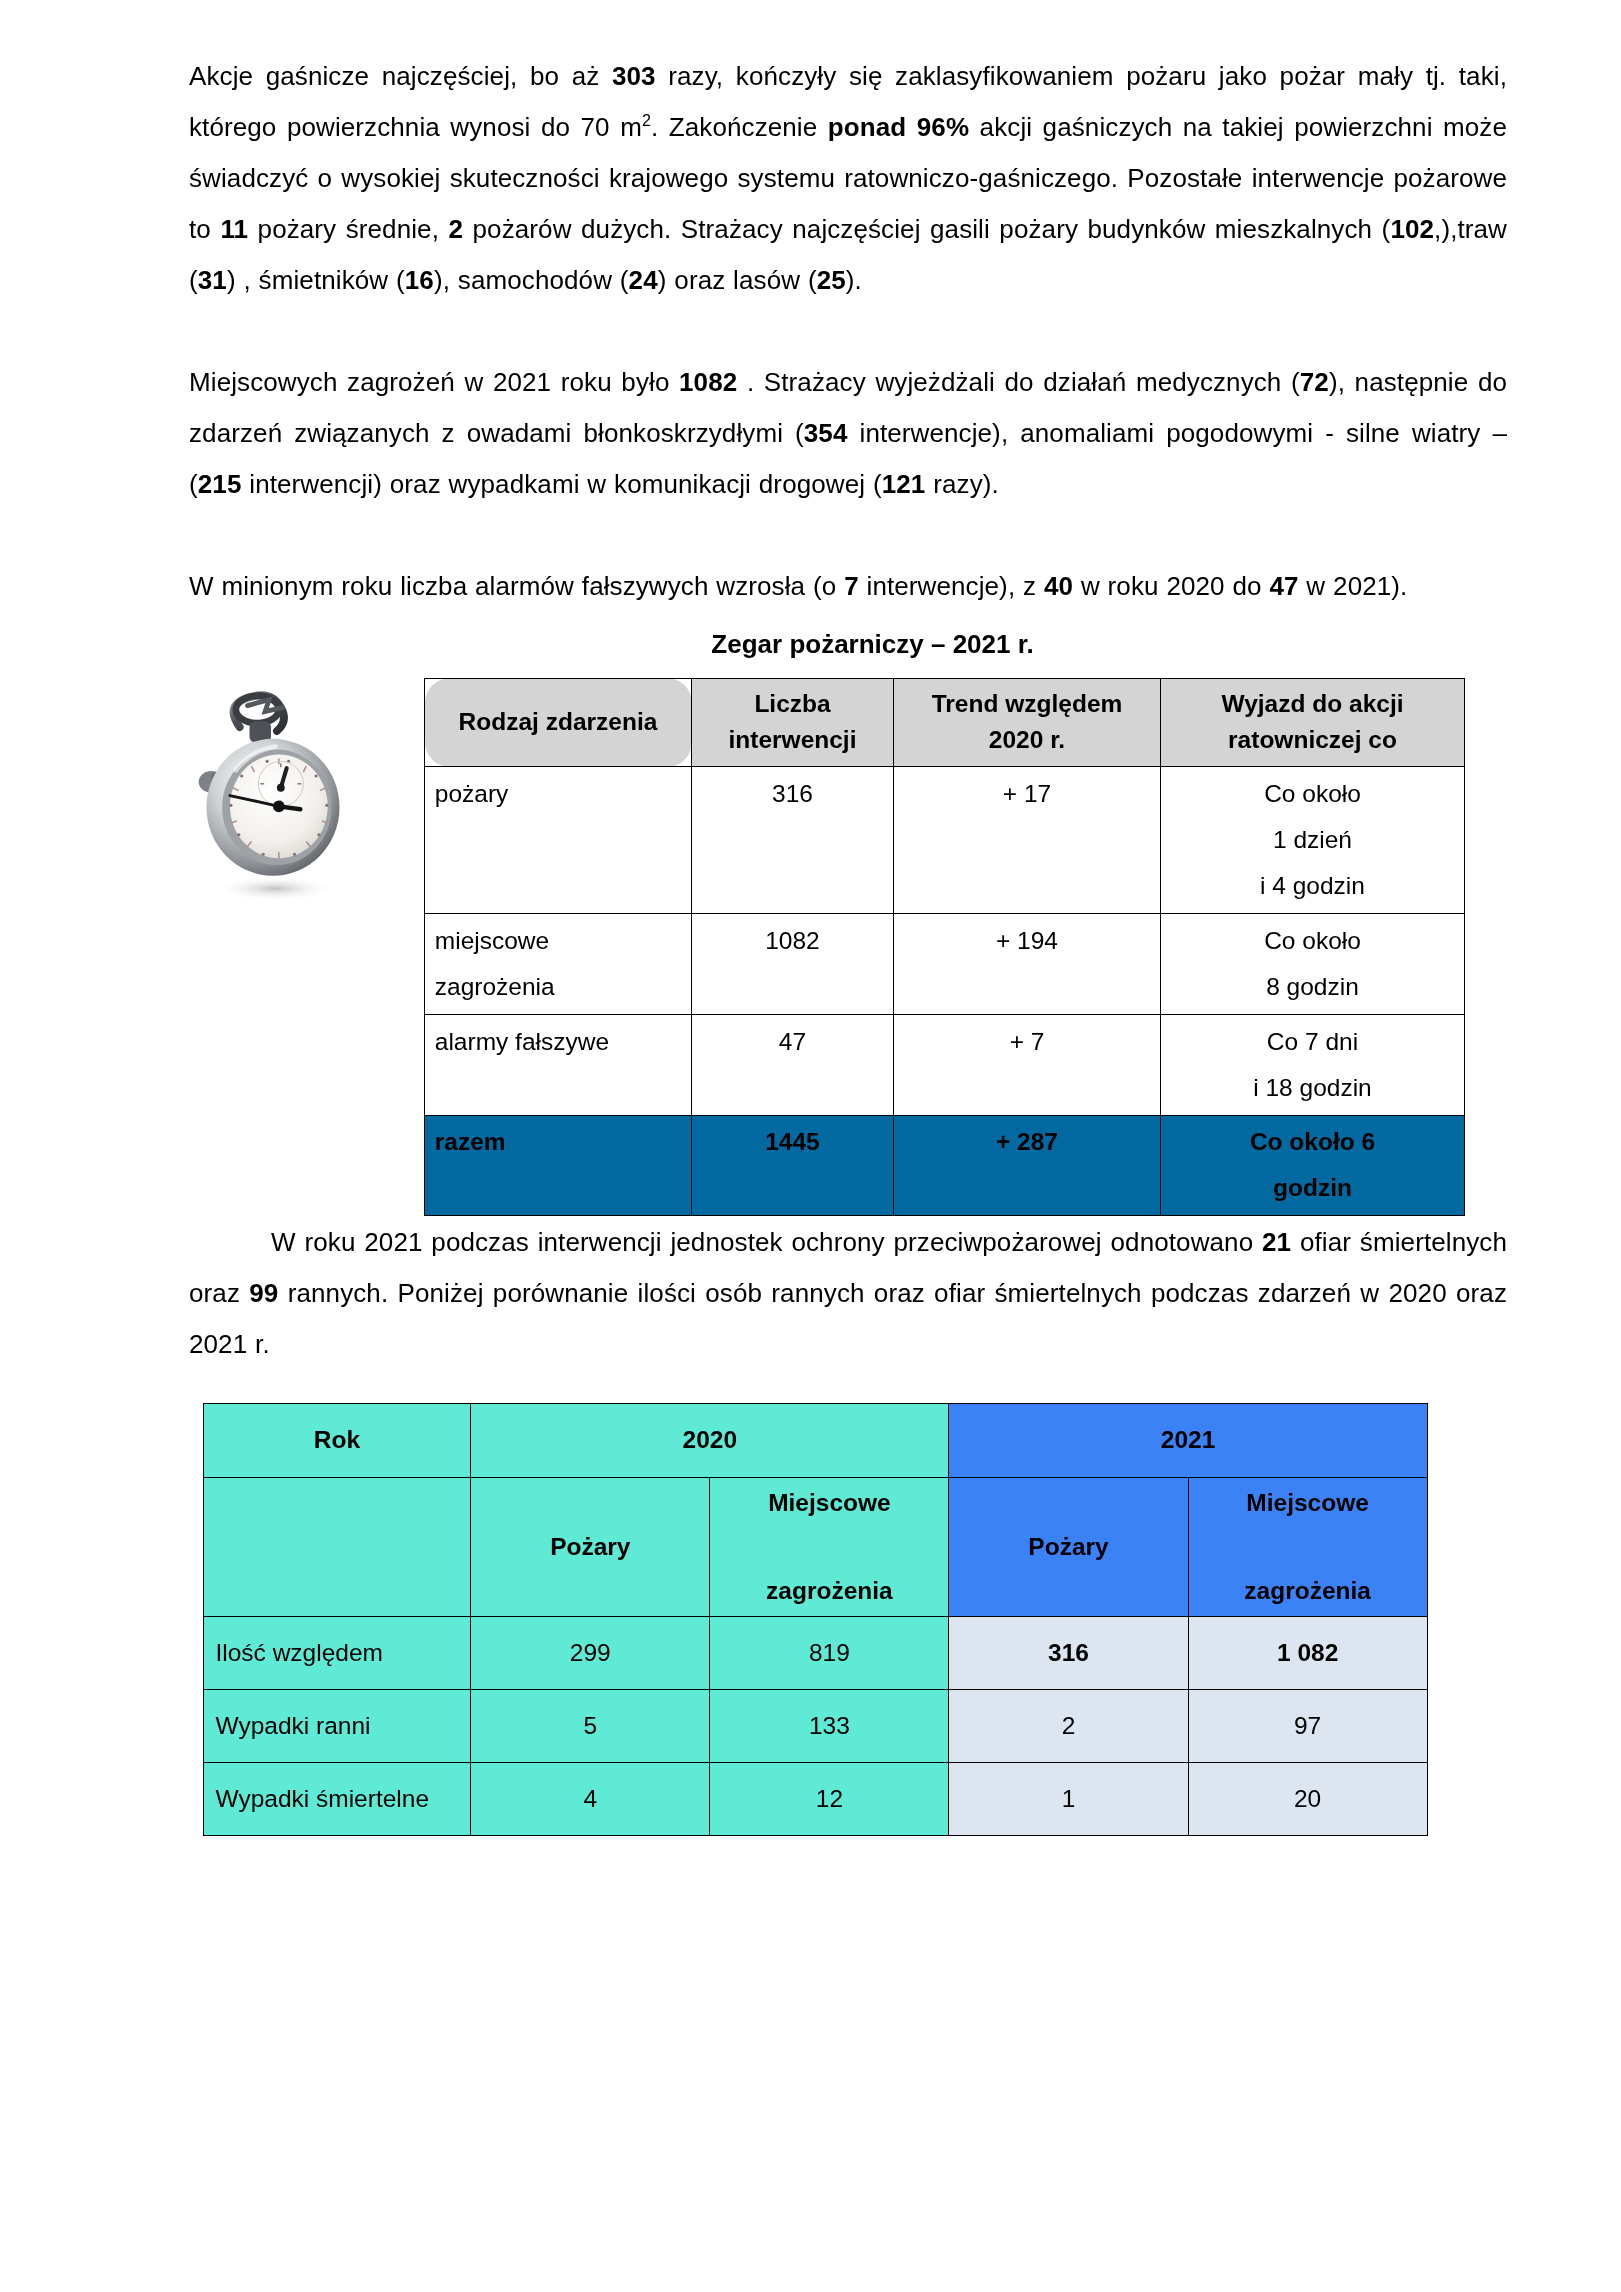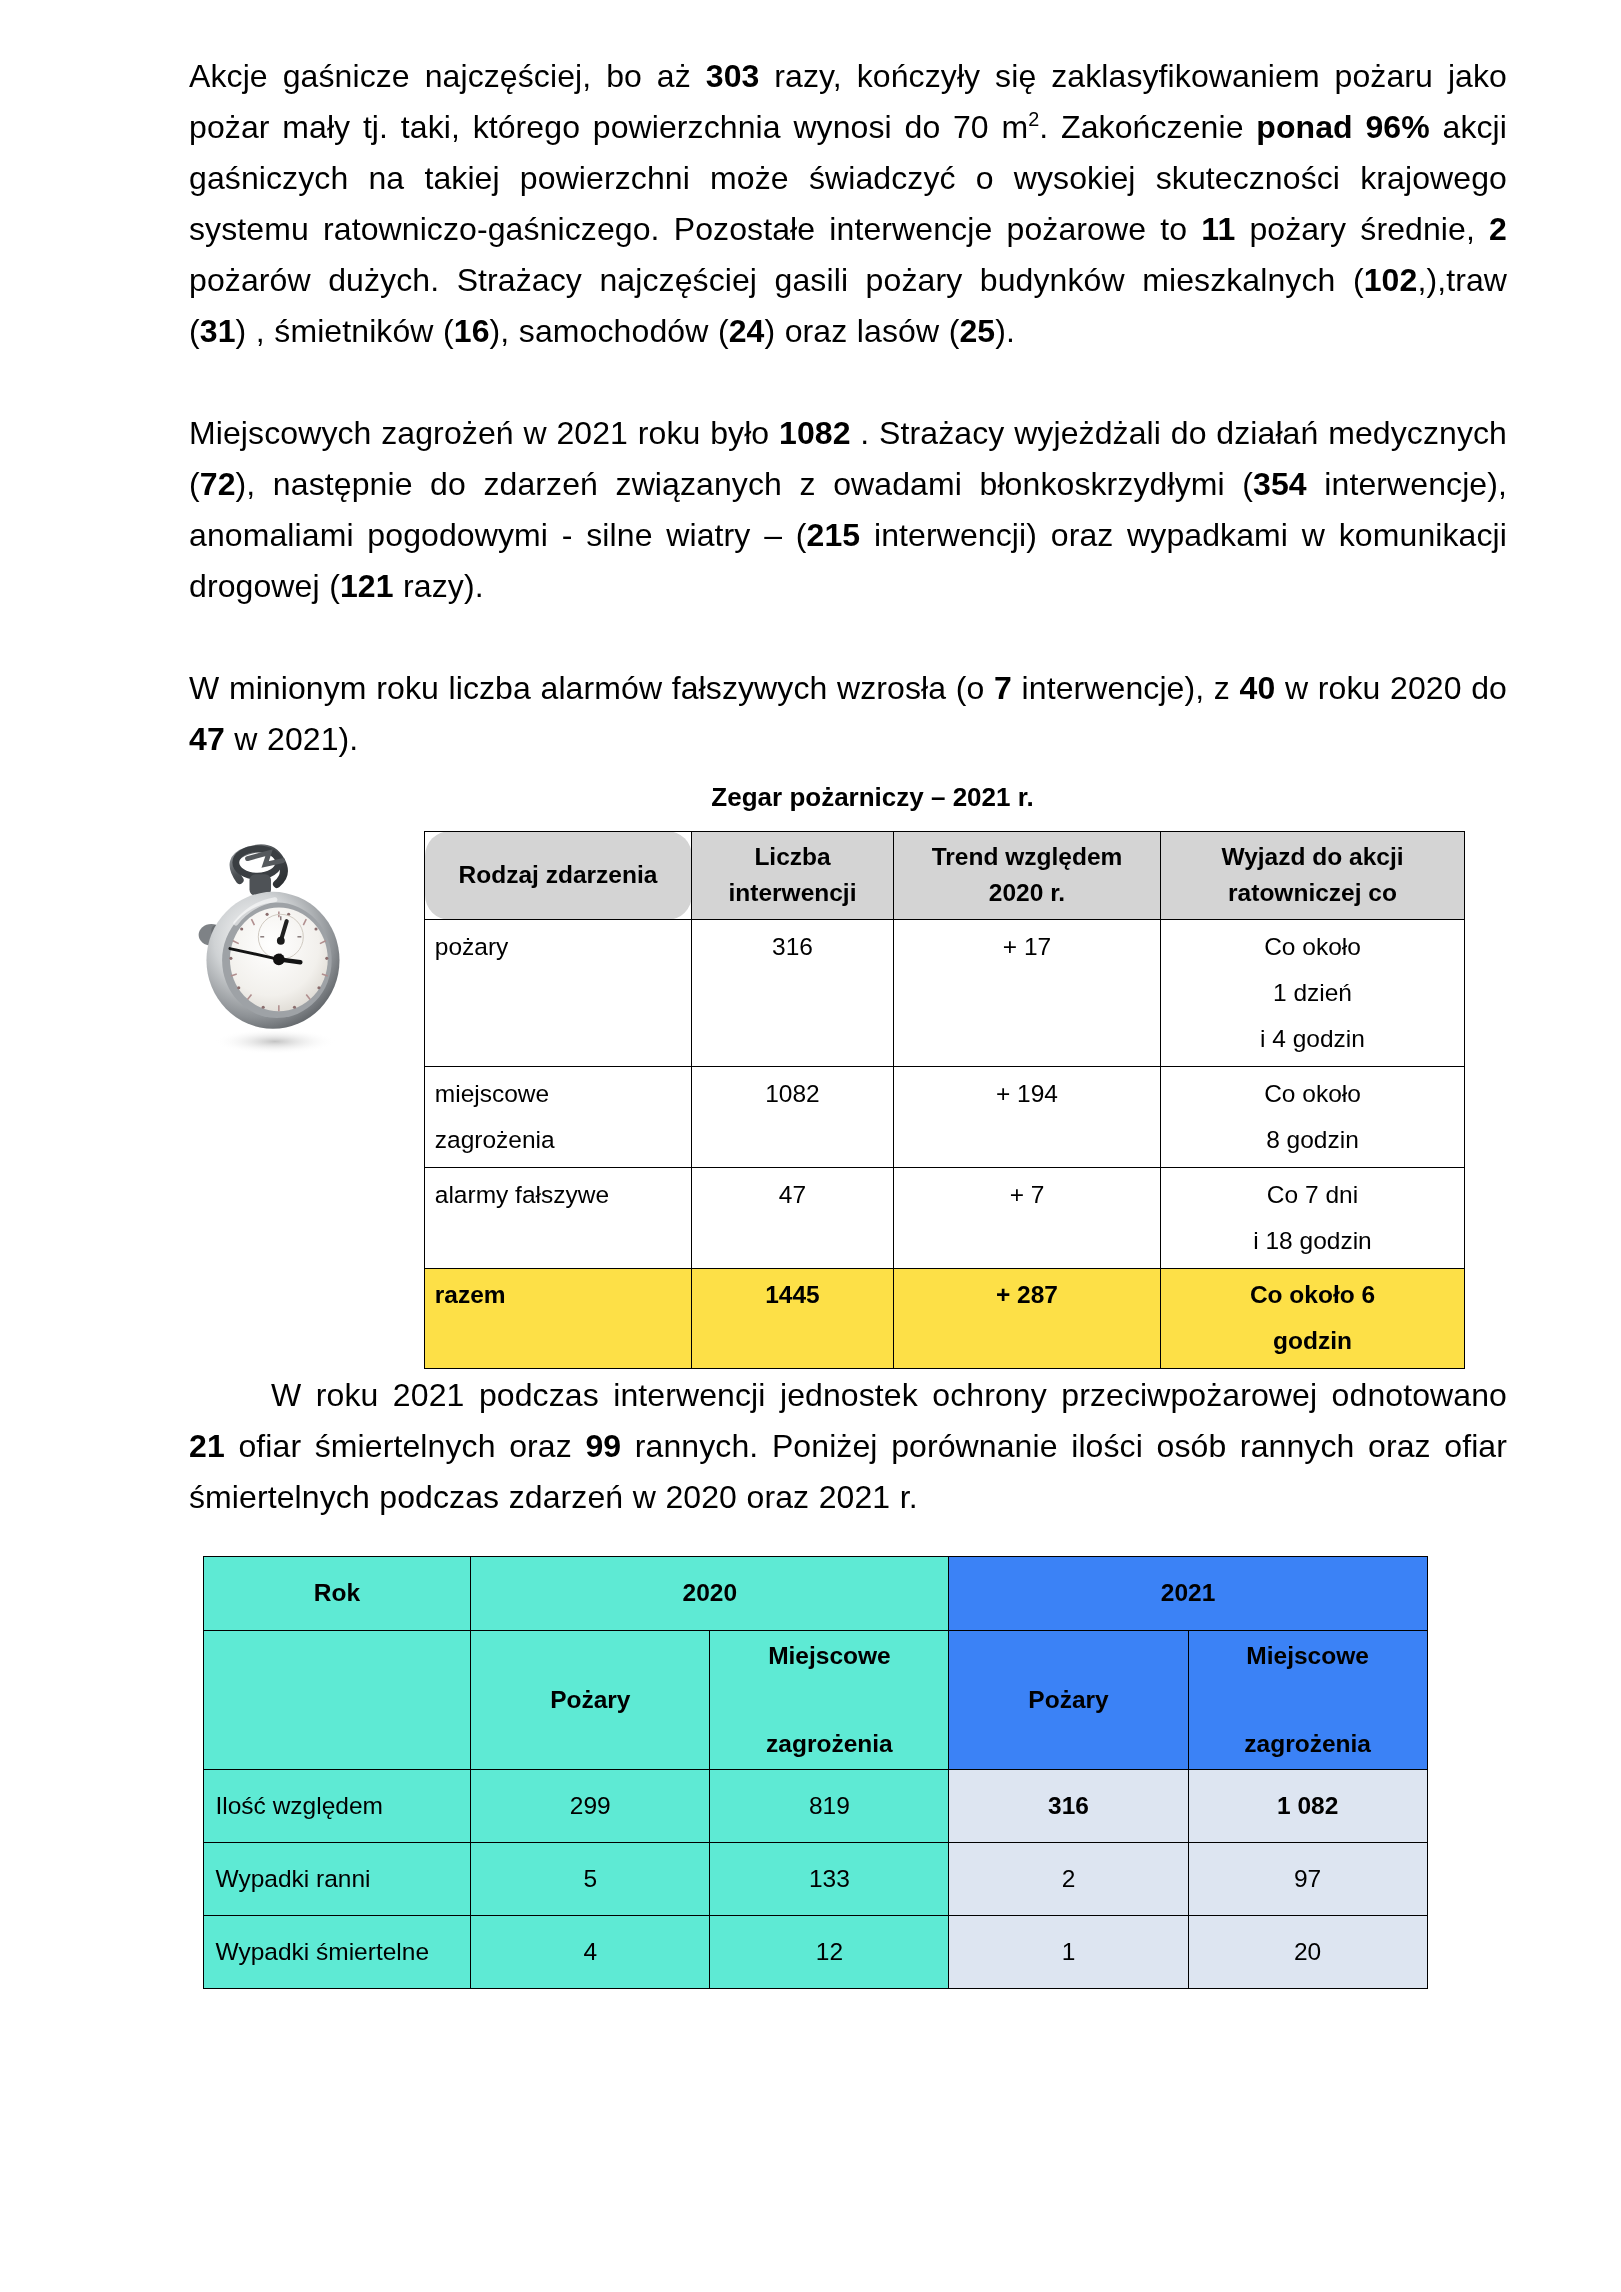--- a/index.html
+++ b/index.html
@@ -16,21 +16,21 @@
     overflow: hidden;
   }
   .page {
     position: relative;
     width: 1621px;
     height: 2293px;
     box-sizing: border-box;
     padding: 51px 114px 0 189px;
   }
   p.body-text {
-    font-size: 32px;
+    font-size: 26px;
     line-height: 51px;
     text-align: justify;
     margin: 0 0 0 0;
     letter-spacing: 0.1px;
     word-spacing: 0.5px;
   }
   p.body-text.gap-after { margin-bottom: 51px; }
   b { font-weight: bold; }
   sup { font-size: 0.62em; vertical-align: super; line-height: 0; }
 
@@ -74,21 +74,21 @@
     font-weight: bold;
     text-align: center;
     line-height: 36px;
     padding: 7.8px 5.9px;
     vertical-align: middle;
   }
   table.t1 thead th.col-kind { text-align: center; border-radius: 25px; }
   table.t1 td.kind { text-align: left; }
   table.t1 td.num, table.t1 td.trend, table.t1 td.freq { text-align: center; }
   table.t1 tr.total td {
-    background: #fde047;
+    background: #0369a1;
     font-weight: bold;
   }
   .c-kind  { width: 267px; }
   .c-count { width: 202px; }
   .c-trend { width: 267px; }
   .c-freq  { width: 304px; }
 
   
   .para-indent { text-indent: 82px; }
   table.t2 {

